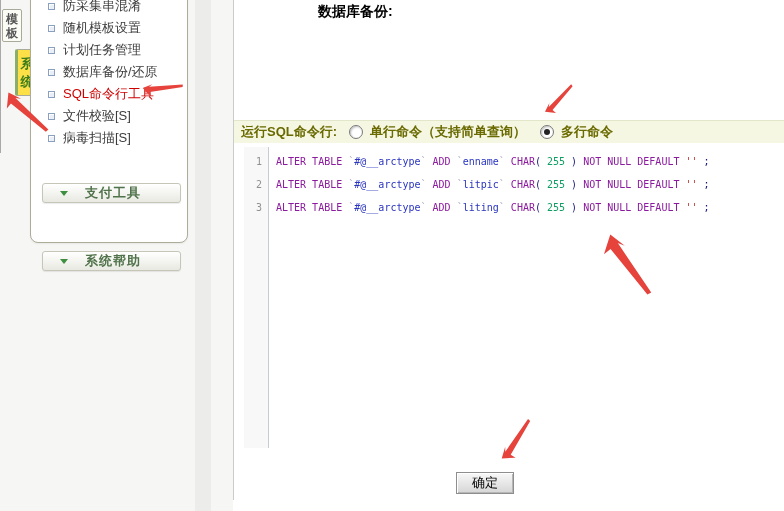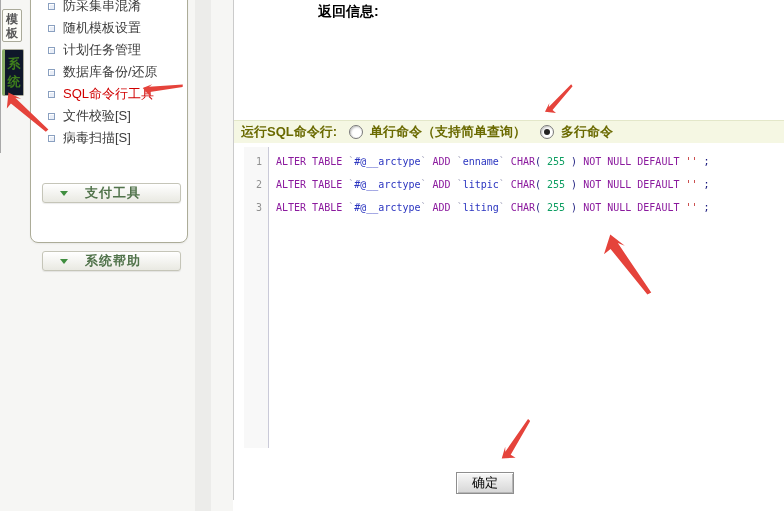--- a/index.html
+++ b/index.html
@@ -9,21 +9,21 @@
   
   .left-bg{position:absolute;left:0;top:0;width:233px;height:511px;background:#f6f6f4;}
   .left-band{position:absolute;left:195px;top:0;width:16px;height:511px;background:#ececea;}
   .edge-line{position:absolute;left:0;top:0;width:1px;height:153px;background:#a9a9a9;}
   .divider{position:absolute;left:233px;top:0;width:1px;height:500px;background:#cbcbcb;}
 
   .vtab{position:absolute;box-sizing:border-box;text-align:center;word-break:break-all;
         cursor:pointer;border:1px solid #aaaa9a;border-radius:2px;}
   .tab-template{left:2px;top:9px;width:20px;height:33px;padding-top:2px;background:#fcfcf7;
         font-size:12px;font-weight:bold;color:#555;line-height:14px;}
-  .tab-system{left:2px;top:49px;width:22px;height:47px;padding-top:5px;background:#0f172a;
+  .tab-system{left:15px;top:49px;width:22px;height:47px;padding-top:5px;background:#fde047;
         border-left:3px solid #8caf68;font-size:13px;font-weight:bold;color:#3e7d1c;line-height:18px;}
 
   .panel{position:absolute;left:30px;top:-14px;width:156px;height:255px;background:#ffffff;
         border:1px solid #acac98;border-radius:4px 4px 8px 8px;box-shadow:0 1px 2px rgba(0,0,0,.06);}
 
   .menu{position:absolute;left:46px;top:-5px;width:140px;margin:0;padding:0;list-style:none;}
   .menu li{height:22px;line-height:22px;display:flex;align-items:center;font-size:13px;color:#3c3c3c;cursor:pointer;white-space:nowrap;}
   .bullet{display:inline-block;width:5px;height:5px;border:1px solid #8aa0c0;background:#e9eef7;
         box-shadow:inset 1px 1px 0 #fff;margin:0 8px 0 2px;flex:0 0 auto;}
   .menu li.hl{color:#d00000;}
@@ -116,21 +116,21 @@
     </ul>
   <div class="section-btn pay-btn">
     <span class="tri-down"></span>
     <span class="section-label">支付工具</span>
   </div>
   <div class="section-btn help-btn">
     <span class="tri-down"></span>
     <span class="section-label">系统帮助</span>
   </div>
 
-  <div class="return-info">返回信息:</div>
+  <div class="return-info">数据库备份:</div>
 
   <div class="sql-bar">
     <span class="bar-label">运行SQL命令行:</span>
     <span id="radio-opts" style="display:flex;align-items:center;">
         <span class="radio"></span>
         <span class="radio-label first">单行命令（支持简单查询）</span>
         <span class="radio checked"></span>
         <span class="radio-label">多行命令</span>
       </span>
   </div>

